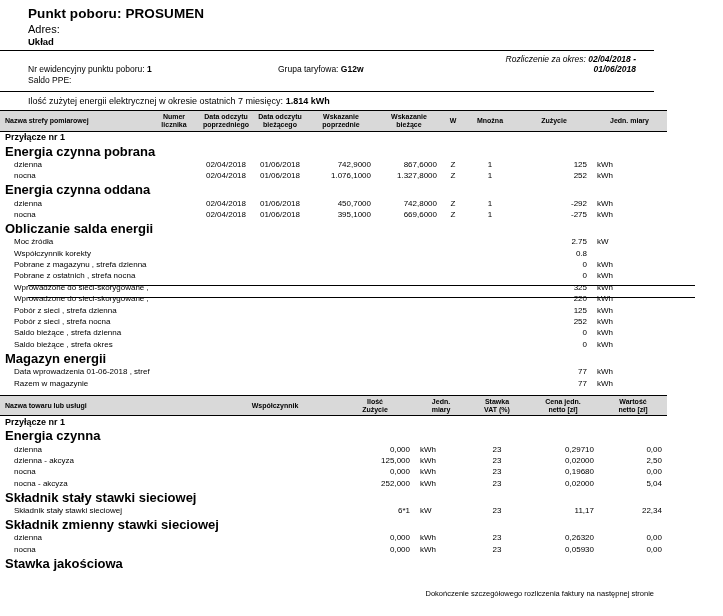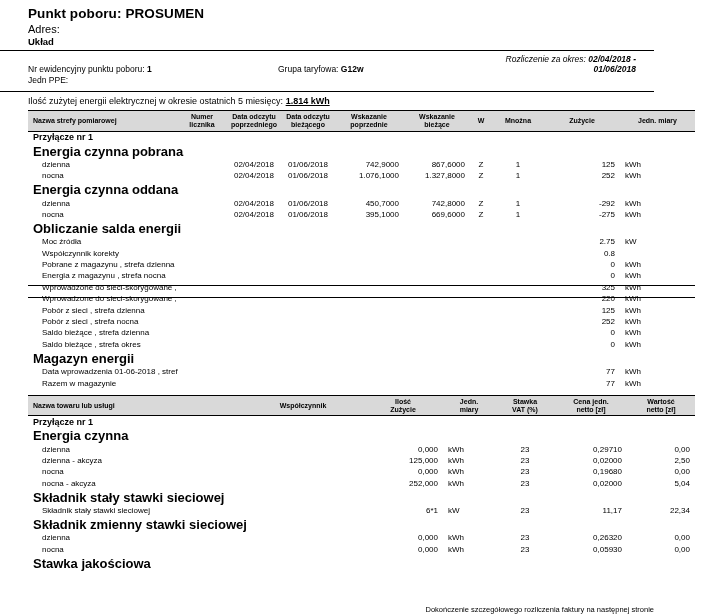--- a/index.html
+++ b/index.html
@@ -37,24 +37,24 @@
   .meta-col-2 { width: 190px; }
   .meta-col-3 { flex: 1; text-align: right; padding-right: 8px; font-style: italic; }
   .meta-row b { font-weight: bold; }
   .meta-sub { padding: 1px 10px 3px 28px; font-size: 8.5px; }
 
   .energy-line {
     padding: 4px 10px 4px 28px;
     font-size: 9px;
     font-weight: normal;
   }
-  .energy-line b { font-weight: bold; text-decoration: underline; }
+  .energy-line b { font-weight: bold; }
 
   
-  table { border-collapse: collapse; width: 667px; margin-left: 28px; table-layout: fixed; }
+  table { border-collapse: collapse; width: 667px; table-layout: fixed; }
   thead th {
     background: #d9d9d9;
     border-top: 1px solid #000;
     border-bottom: 1px solid #000;
     font-size: 7px;
     font-weight: bold;
     line-height: 1.12;
     padding: 2px 3px;
     vertical-align: middle;
     text-align: center;
@@ -75,21 +75,21 @@
   tr.sec td { font-weight: bold; font-size: 9px; }
   .indent { padding-left: 14px !important; }
   .indent2 { padding-left: 14px !important; }
 
   
   .hline-abs {
     position: absolute; left: 28px; width: 667px; height: 1px; background: #000;
   }
 
   .footer-note {
-    position: absolute; left: 0; right: 0; bottom: 2px;
+    position: absolute; left: 0; right: 0; bottom: 18px;
     text-align: right; 
     font-size: 7.5px;
   }
   .tbl2-wrap { margin-top: 6px; }
 </style>
 </head>
 <body>
 
 <div class="page">
 
@@ -109,28 +109,28 @@
     <div class="meta-col-2">
       <span>Grupa taryfowa:</span>
       <b>G12w</b>
     </div>
     <div class="meta-col-3">
       <span>Rozliczenie za okres:</span>
       <b>02/04/2018 - 01/06/2018</b>
     </div>
   </div>
   <div class="meta-sub">
-    <span>Jedn PPE:</span>
+    <span>Saldo PPE:</span>
     <b></b>
   </div>
 
   <div class="rule"></div>
 
   <div class="energy-line">
-    <span>Ilość zużytej energii elektrycznej w okresie ostatnich 5 miesięcy:</span>
+    <span>Ilość zużytej energii elektrycznej w okresie ostatnich 7 miesięcy:</span>
     <b>1.814 kWh</b>
   </div>
 
   <table>
     <colgroup>
       <col style="width:150px">
         <col style="width:48px">
         <col style="width:56px">
         <col style="width:52px">
       <col style="width:70px">
@@ -245,21 +245,21 @@
           <td class="ctr"></td>
           <td class="ctr"></td>
           <td class="rgt"></td>
           <td class="rgt"></td>
           <td class="ctr"></td>
           <td class="ctr"></td>
           <td class="rgt">0</td>
           <td class="lft">kWh</td>
         </tr>
         <tr>
-          <td class="lft indent">Energia z magazynu , strefa nocna</td>
+          <td class="lft indent">Pobrane z ostatnich , strefa nocna</td>
           <td class="ctr"></td>
           <td class="ctr"></td>
           <td class="ctr"></td>
           <td class="rgt"></td>
           <td class="rgt"></td>
           <td class="ctr"></td>
           <td class="ctr"></td>
           <td class="rgt">0</td>
           <td class="lft">kWh</td>
         </tr>

